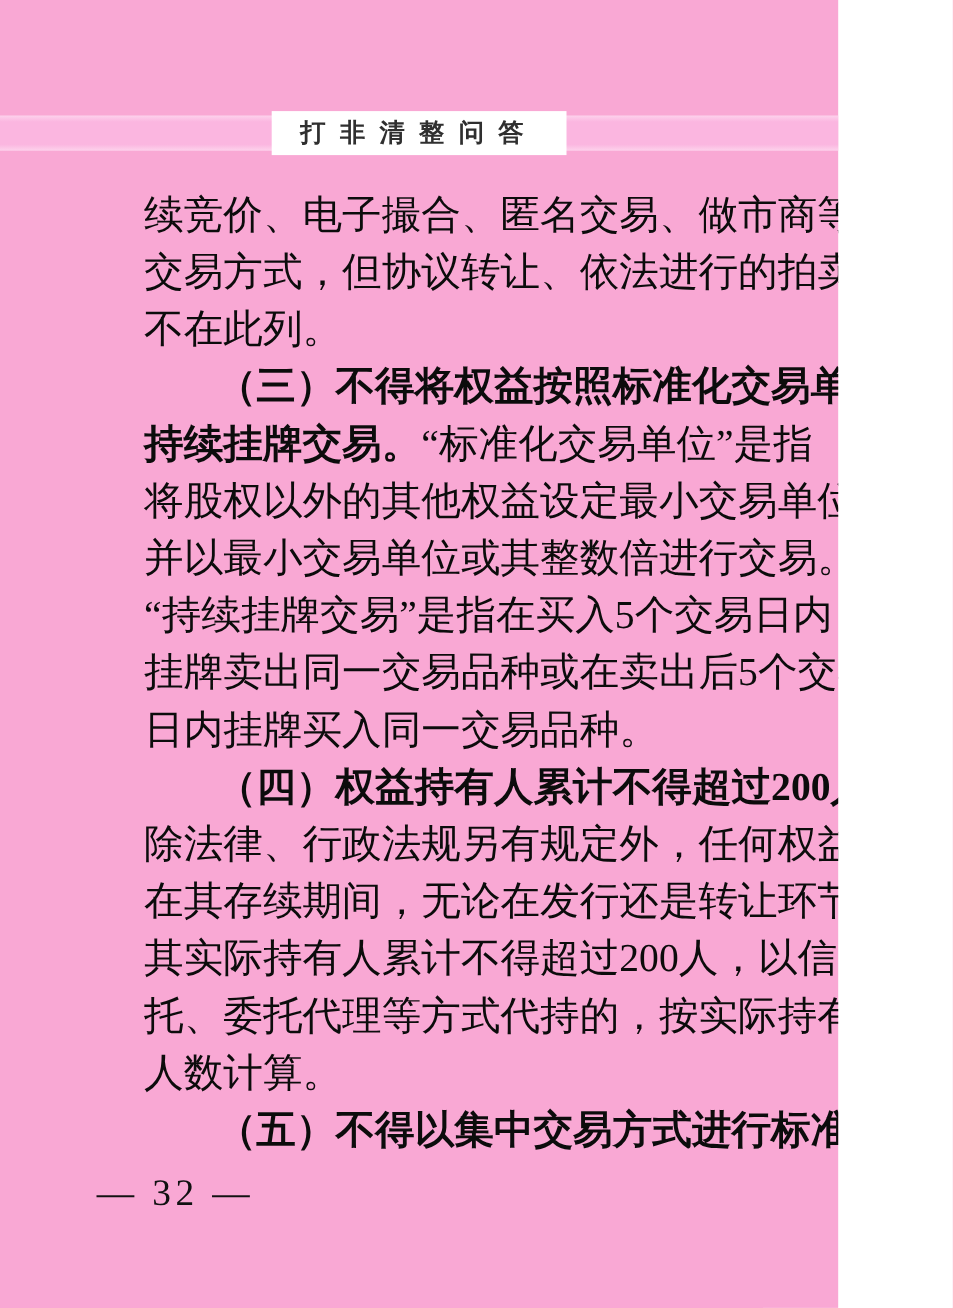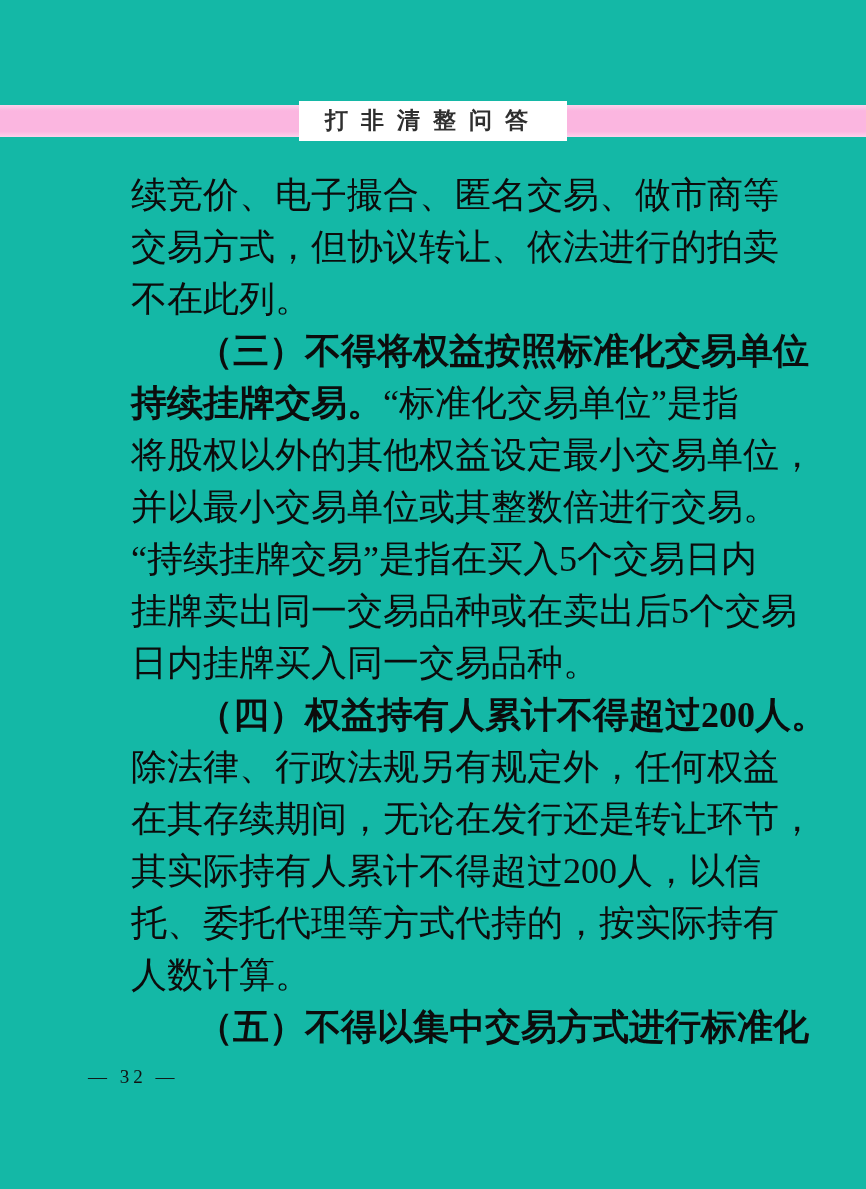--- a/index.html
+++ b/index.html
@@ -3,23 +3,23 @@
 <meta charset="utf-8">
 <style>
   html, body {
     margin: 0;
     padding: 0;
     background: #ffffff;
     font-family: "Liberation Serif", "DejaVu Serif", serif;
   }
   .page {
     position: relative;
-    width: 866px;
+    width: 762px;
     height: 1189px;
-    background: #14b8a6;
+    background: #f9a8d4;
     overflow: hidden;
   }
   
   .header-band {
     position: absolute;
     left: 0;
     top: 105px;
     width: 866px;
     height: 32px;
     background: linear-gradient(#fdd2ec 0%, #fbb6e0 18%, #fbb6e0 82%, #fdd2ec 100%);
@@ -61,21 +61,21 @@
     font-size: 36px;
     line-height: 1;
     white-space: pre;
   }
   .ch.b { font-weight: 700; }
   
   .footer-page-number {
     position: absolute;
     left: 88px;
     top: 1066px;
-    font-size: 19px;
+    font-size: 34px;
     color: #111111;
     letter-spacing: 4px;
   }
 </style>
 </head>
 <body>
 
 <div class="page">
 
   <div class="header-band"></div>

